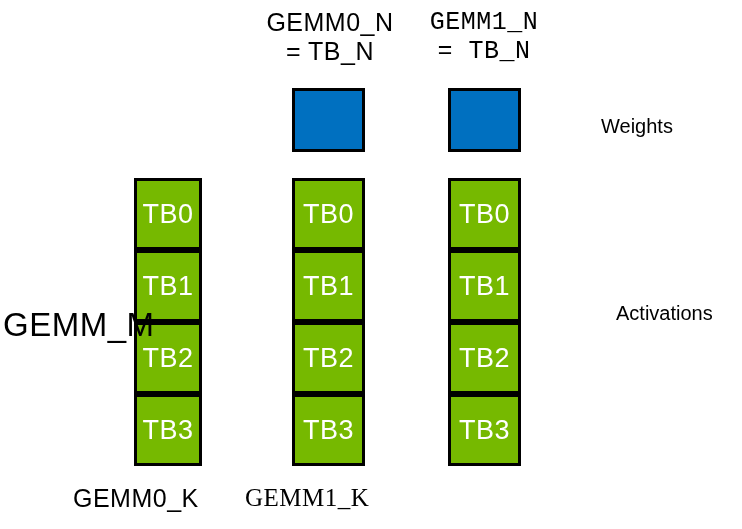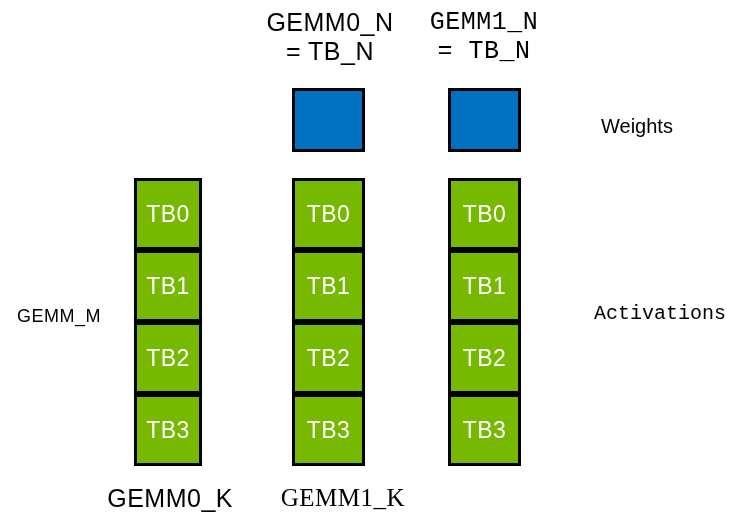--- a/index.html
+++ b/index.html
@@ -47,45 +47,45 @@
   .tb {
     width: 100%;
     height: 72px;
     box-sizing: border-box;
     background: #76B900;
     border: 3px solid #000000;
     display: flex;
     align-items: center;
     justify-content: center;
     color: #ffffff;
-    font-size: 23px;
+    font-size: 27px;
     letter-spacing: 0.5px;
   }
   .side-label {
     position: absolute;
     font-size: 20px;
     white-space: nowrap;
     color: #000000;
     margin-top: 12px;
   }
   .lbl-weights { left: 601px; top: 103px; }
-  .lbl-activations { left: 594px; top: 290px; font-family: Liberation Mono, monospace; }
+  .lbl-activations { left: 616px; top: 290px; }
   .lbl-gemm-m {
     position: absolute;
-    left: 17px;
+    left: 3px;
     top: 306px;
-    font-size: 18px;
+    font-size: 33px;
     letter-spacing: 0.5px;
     white-space: nowrap;
   }
   .bottom-label {
     position: absolute;
     top: 484px;
     width: 160px;
-    text-align: right;
+    text-align: left;
     font-size: 25px;
     letter-spacing: 0.5px;
   }
   .bl0 { left: 73px; }
   .bl1 { left: 245px; font-family: Liberation Serif, serif; }
 </style>
 </head>
 <body>
 
 <div class="canvas">

